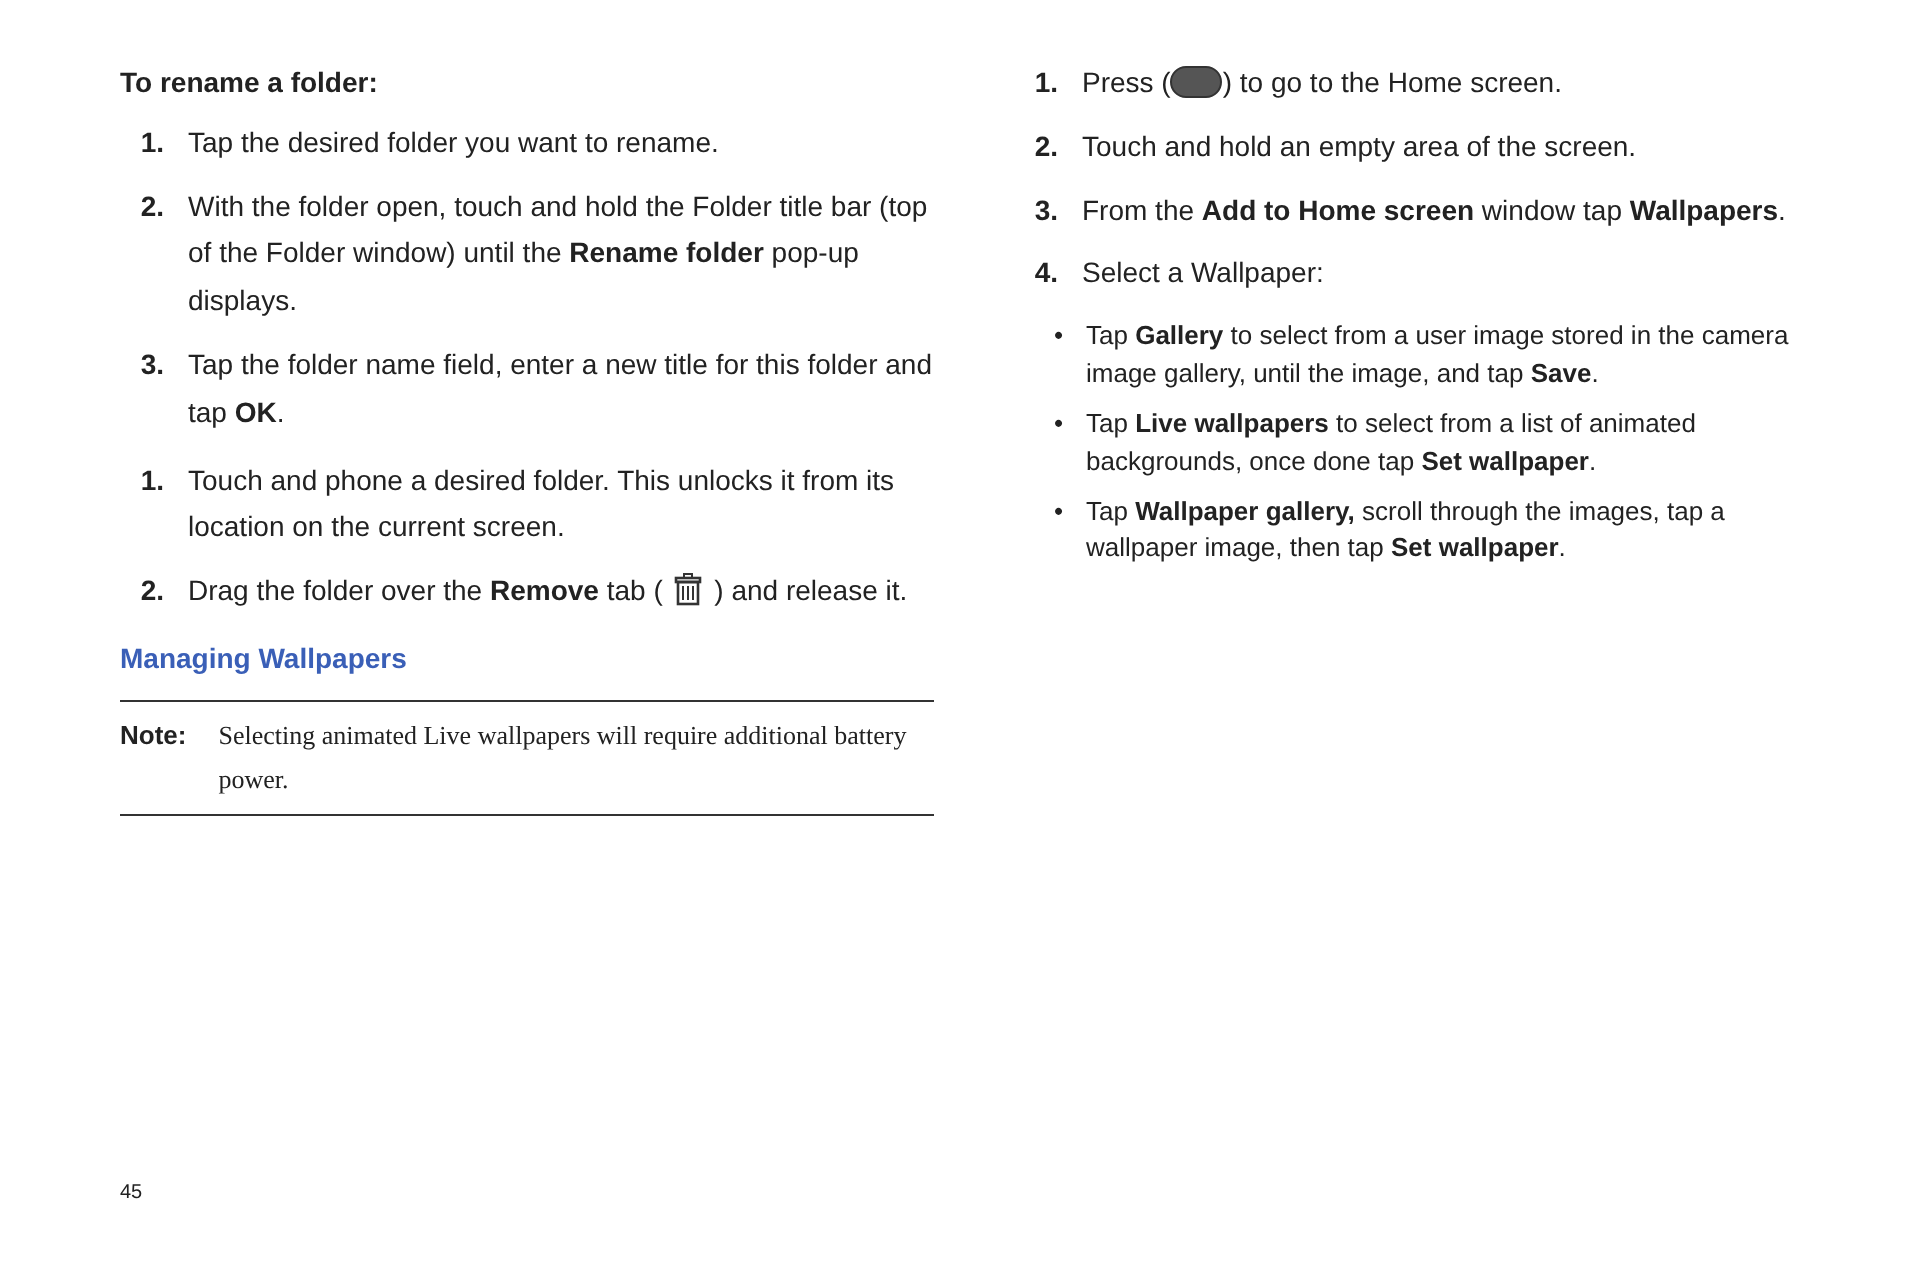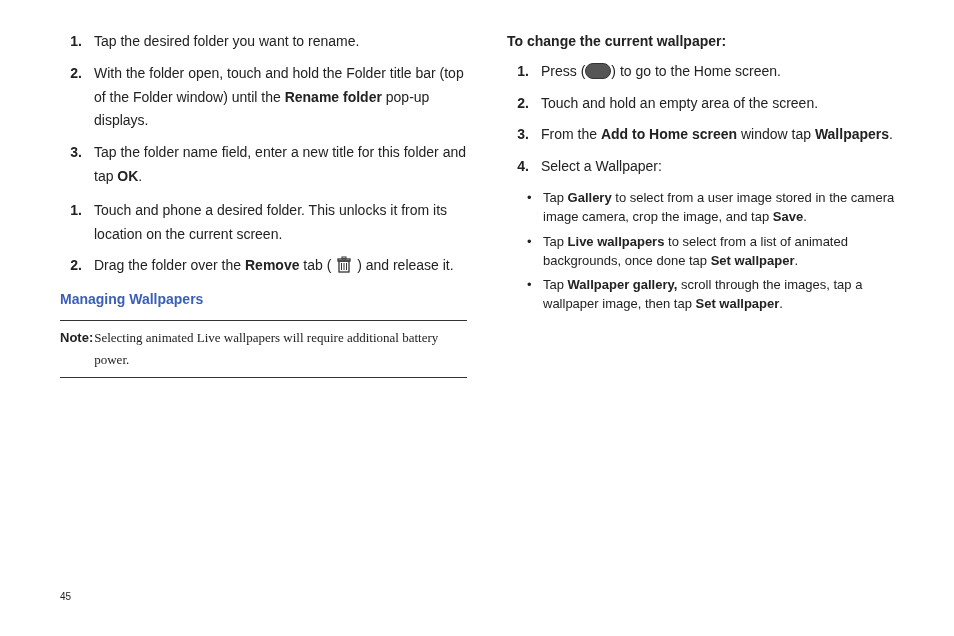--- a/index.html
+++ b/index.html
@@ -50,21 +50,21 @@
   .para {
     margin: 0 0 10px 6px;
   }
   .note-block {
     border-top: 1px solid #333;
     border-bottom: 1px solid #333;
     padding: 6px 0;
     margin: 6px 0 0 0;
     font-size: 13px;
     display: flex;
-    gap: 1px;
+    gap: 16px;
   }
   .note-label { font-weight: bold; white-space: nowrap; }
   .note-text { flex: 1; font-family: Liberation Serif, serif; }
   ul.bullets {
     list-style: none;
     margin-left: 20px;
     font-size: 13px;
     line-height: 1.45;
   }
   ul.bullets > li {
@@ -93,20 +93,21 @@
     bottom: 34px;
     font-size: 10px;
   }
 </style>
 </head>
 <body>
 
 <div class="columns">
 
   <div class="col">
+    <div class="subhead">To rename a folder:</div>
     <ol class="steps">
       <li>
         <span class="num">1.</span>
         <span class="txt">Tap the desired folder you want to rename.</span>
       </li>
       <li>
         <span class="num">2.</span>
         <span class="txt">
           <span>With the folder open, touch and hold the Folder title bar (top of the Folder window) until the </span><b>Rename folder</b><span> pop-up displays.</span>
         </span>
@@ -141,21 +142,20 @@
 
     <div class="section-title">Managing Wallpapers</div>
 
     <div class="note-block">
       <span class="note-label">Note:</span>
       <span class="note-text">Selecting animated Live wallpapers will require additional battery power.</span>
     </div>
   </div>
 
   <div class="col">
-    <div class="subhead">To change the current wallpaper:</div>
     <ol class="steps">
       <li>
         <span class="num">1.</span>
         <span class="txt">
           <span>Press (</span><span class="icon-home"></span><span>) to go to the Home screen.</span>
         </span>
       </li>
       <li>
         <span class="num">2.</span>
         <span class="txt">Touch and hold an empty area of the screen.</span>
@@ -168,21 +168,21 @@
       </li>
       <li>
         <span class="num">4.</span>
         <span class="txt">Select a Wallpaper:</span>
       </li>
     </ol>
     <ul class="bullets">
       <li>
         <span class="dot">•</span>
         <span class="btxt">
-          <span>Tap </span><b>Gallery</b><span> to select from a user image stored in the camera image camera, crop the image, and tap </span><b>Save</b><span>.</span>
+          <span>Tap </span><b>Gallery</b><span> to select from a user image stored in the camera image gallery, until the image, and tap </span><b>Save</b><span>.</span>
         </span>
       </li>
       <li>
         <span class="dot">•</span>
         <span class="btxt">
           <span>Tap </span><b>Live wallpapers</b><span> to select from a list of animated backgrounds, once done tap </span><b>Set wallpaper</b><span>.</span>
         </span>
       </li>
       <li>
         <span class="dot">•</span>

